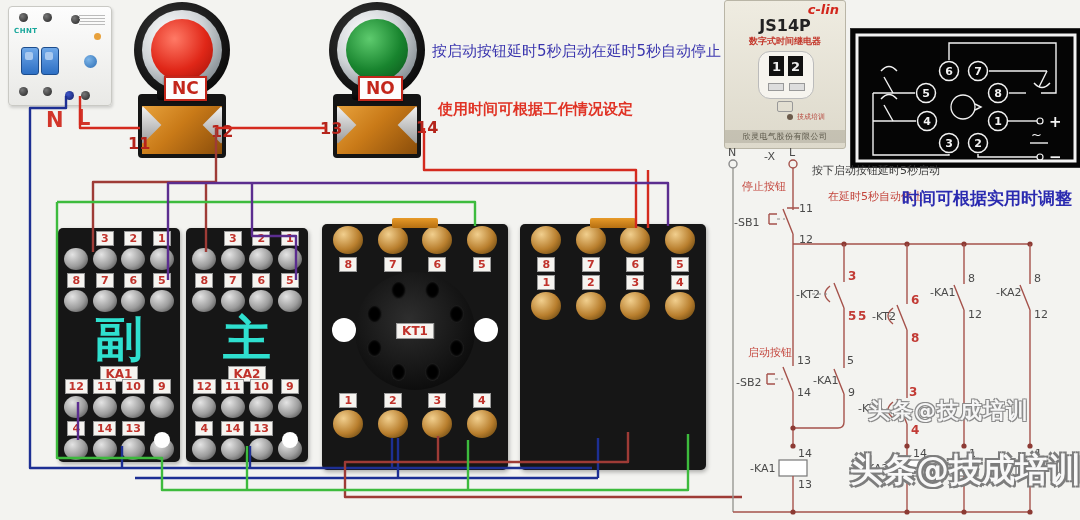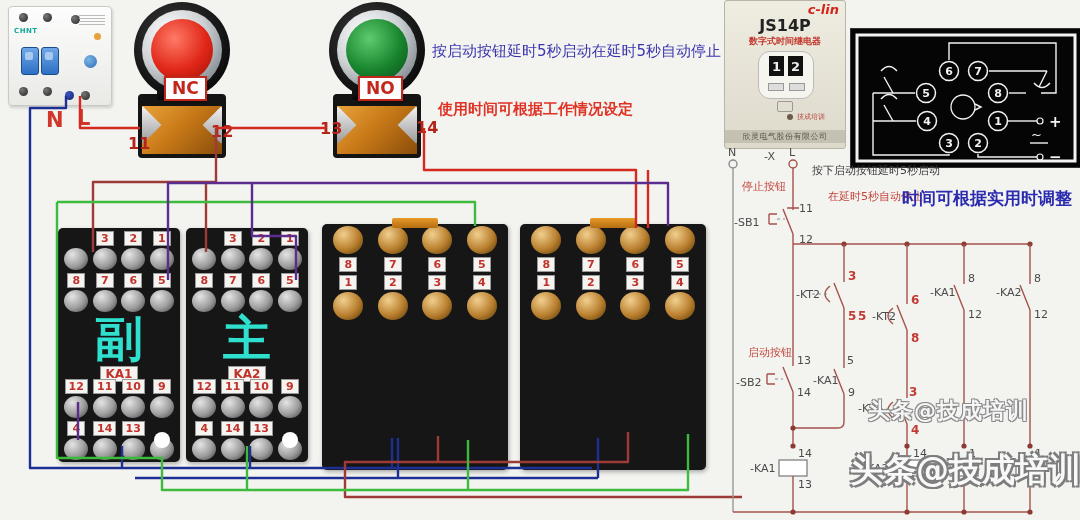--- a/index.html
+++ b/index.html
@@ -334,20 +334,35 @@
       <span class="screw brass"></span>
       <span class="screw brass"></span>
       <span class="screw brass"></span>
     </div>
     <div class="chiprow" style="margin: 3px 4px 0px;">
       <span class="chip">8</span>
       <span class="chip">7</span>
       <span class="chip">6</span>
       <span class="chip">5</span>
     </div>
+    <div style="position: relative; height: 118px;">
+      <div class="kt-center" style="left: 33px; top: 0px; width: 120px; height: 118px;">
+        <span class="kt-hole" style="left: 93.6507px; top: 66.8381px;"></span>
+        <span class="kt-hole" style="left: 69.8381px; top: 90.6507px;"></span>
+        <span class="kt-hole" style="left: 36.1619px; top: 90.6507px;"></span>
+        <span class="kt-hole" style="left: 12.3493px; top: 66.8381px;"></span>
+        <span class="kt-hole" style="left: 12.3493px; top: 33.1619px;"></span>
+        <span class="kt-hole" style="left: 36.1619px; top: 9.3493px;"></span>
+        <span class="kt-hole" style="left: 69.8381px; top: 9.3493px;"></span>
+        <span class="kt-hole" style="left: 93.6507px; top: 33.1619px;"></span>
+        <div class="modelchip" style="position: absolute; left: 50%; top: 50%; transform: translate(-50%, -50%); margin: 0px;">KT1</div>
+      </div>
+      <span class="hole" style="left: 10px; top: 46px; width: 24px; height: 24px;"></span>
+      <span class="hole" style="left: 152px; top: 46px; width: 24px; height: 24px;"></span>
+    </div>
     <div class="chiprow" style="margin: 3px 4px 0px;">
       <span class="chip">1</span>
       <span class="chip">2</span>
       <span class="chip">3</span>
       <span class="chip">4</span>
     </div>
     <div class="screwrow" style="margin: 2px 4px 0px;">
       <span class="screw brass"></span>
       <span class="screw brass"></span>
       <span class="screw brass"></span>

